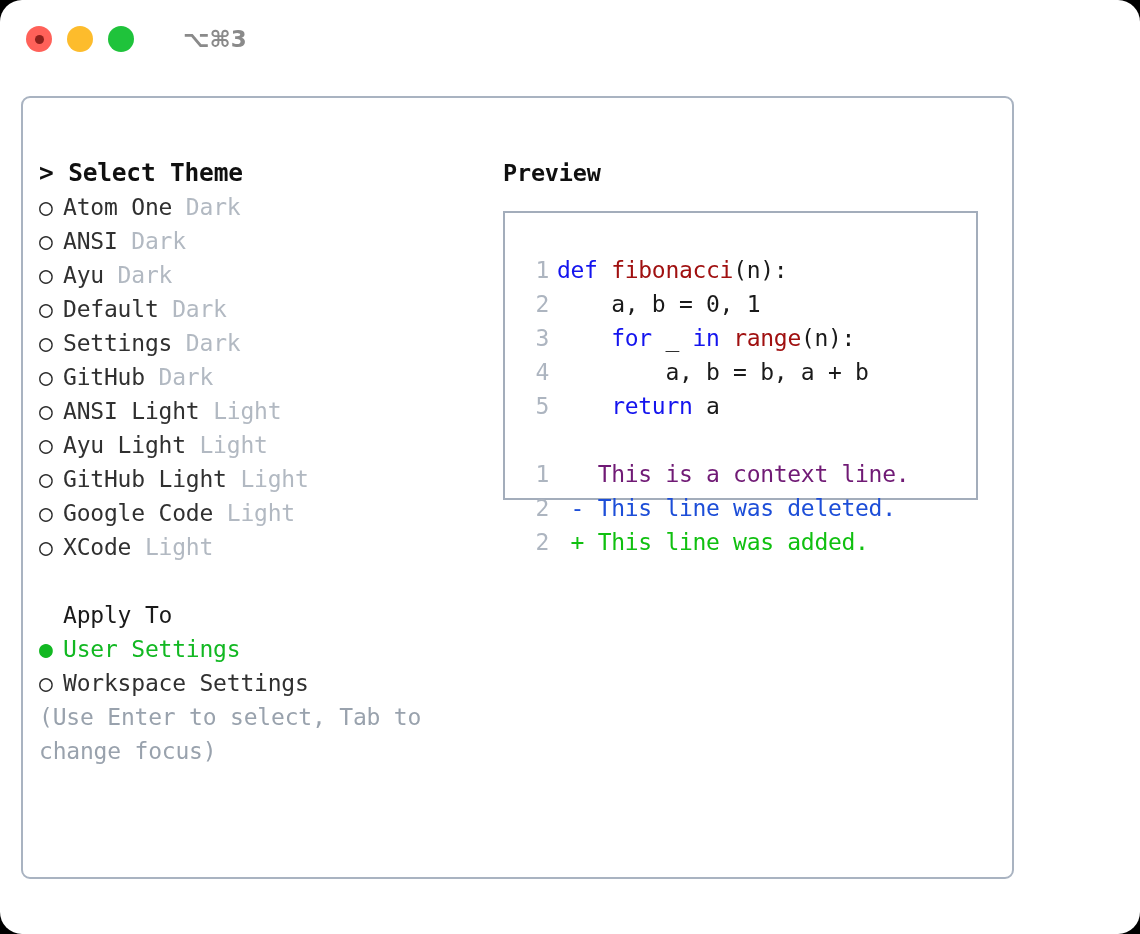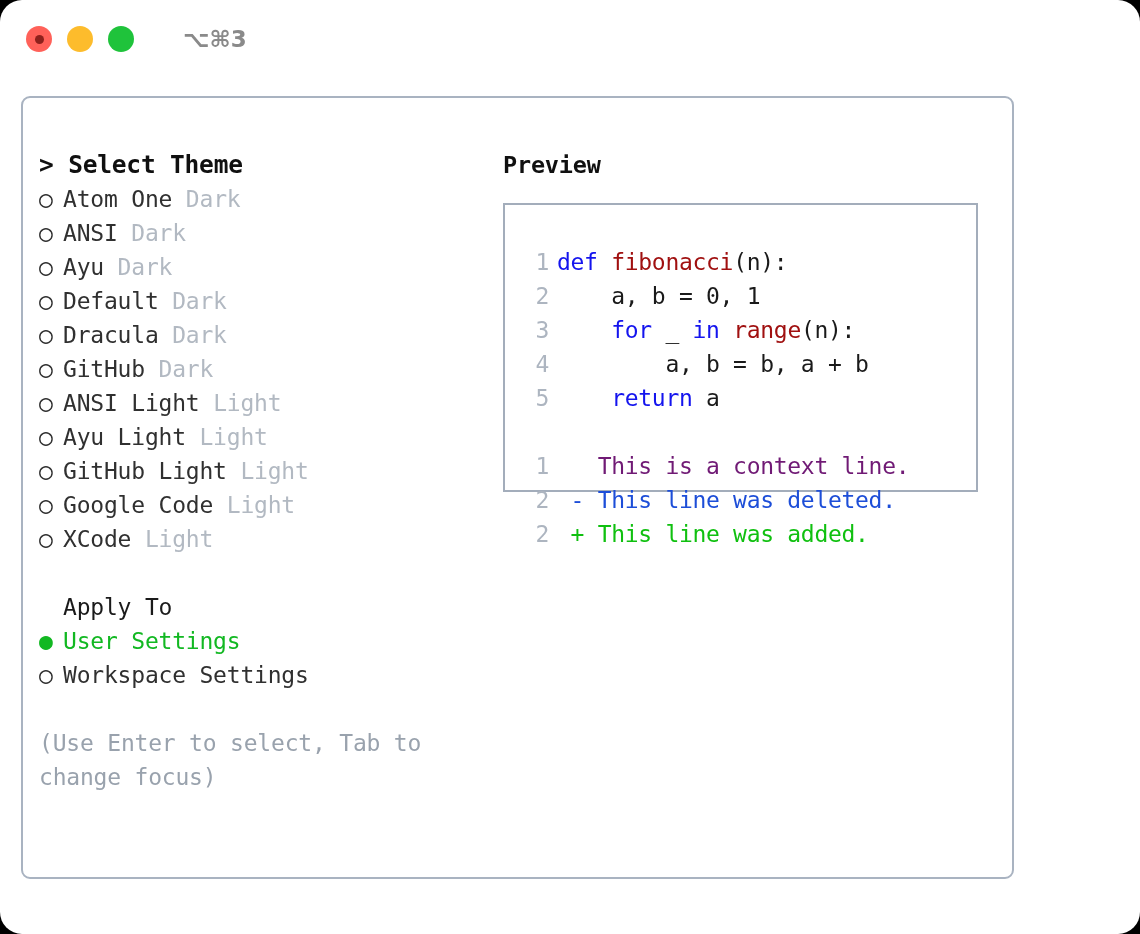--- a/index.html
+++ b/index.html
@@ -73,21 +73,21 @@
     width: 993px;
     height: 783px;
     border: 2px solid #a9b3c1;
     border-radius: 9px;
     box-sizing: border-box;
     background: #ffffff;
   }
 
   .cols {
     position: absolute;
-    left: 0; top: 0;
+    left: 0; top: 8px;
     width: 100%; height: 100%;
   }
 
   
   .left {
     position: absolute;
     left: 16px;
     top: 50px;
     width: 430px;
   }
@@ -122,21 +122,20 @@
   .applyhdr {
     font-size: 23px;
     line-height: 34px;
     color: #1a1a1a;
     white-space: pre;
     padding-left: 24px;
     letter-spacing: -0.2px;
   }
 
   .hint {
-    margin-top: 34px;
     font-size: 23px;
     line-height: 34px;
     color: #99a2ad;
     width: 400px;
     letter-spacing: -0.2px;
   }
 
   
   .right {
     position: absolute;
@@ -195,21 +194,21 @@
   <div class="panel">
     <div class="cols">
 
       <div class="left">
         <div class="hdr"><span>&gt;</span> <span>Select Theme</span></div>
         <div id="theme-list">
             <div class="row"><span class="bullet">○</span><span class="name">Atom One</span><span class="cat"> Dark</span></div>
             <div class="row"><span class="bullet">○</span><span class="name">ANSI</span><span class="cat"> Dark</span></div>
             <div class="row"><span class="bullet">○</span><span class="name">Ayu</span><span class="cat"> Dark</span></div>
             <div class="row"><span class="bullet">○</span><span class="name">Default</span><span class="cat"> Dark</span></div>
-            <div class="row"><span class="bullet">○</span><span class="name">Dracula</span><span class="cat"> Dark</span></div>
+            <div class="row"><span class="bullet">○</span><span class="name">Settings</span><span class="cat"> Dark</span></div>
             <div class="row"><span class="bullet">○</span><span class="name">GitHub</span><span class="cat"> Dark</span></div>
             <div class="row"><span class="bullet">○</span><span class="name">ANSI Light</span><span class="cat"> Light</span></div>
             <div class="row"><span class="bullet">○</span><span class="name">Ayu Light</span><span class="cat"> Light</span></div>
             <div class="row"><span class="bullet">○</span><span class="name">GitHub Light</span><span class="cat"> Light</span></div>
             <div class="row"><span class="bullet">○</span><span class="name">Google Code</span><span class="cat"> Light</span></div>
             <div class="row"><span class="bullet">○</span><span class="name">XCode</span><span class="cat"> Light</span></div>
           </div>
 
         <div class="spacer"></div>
 

